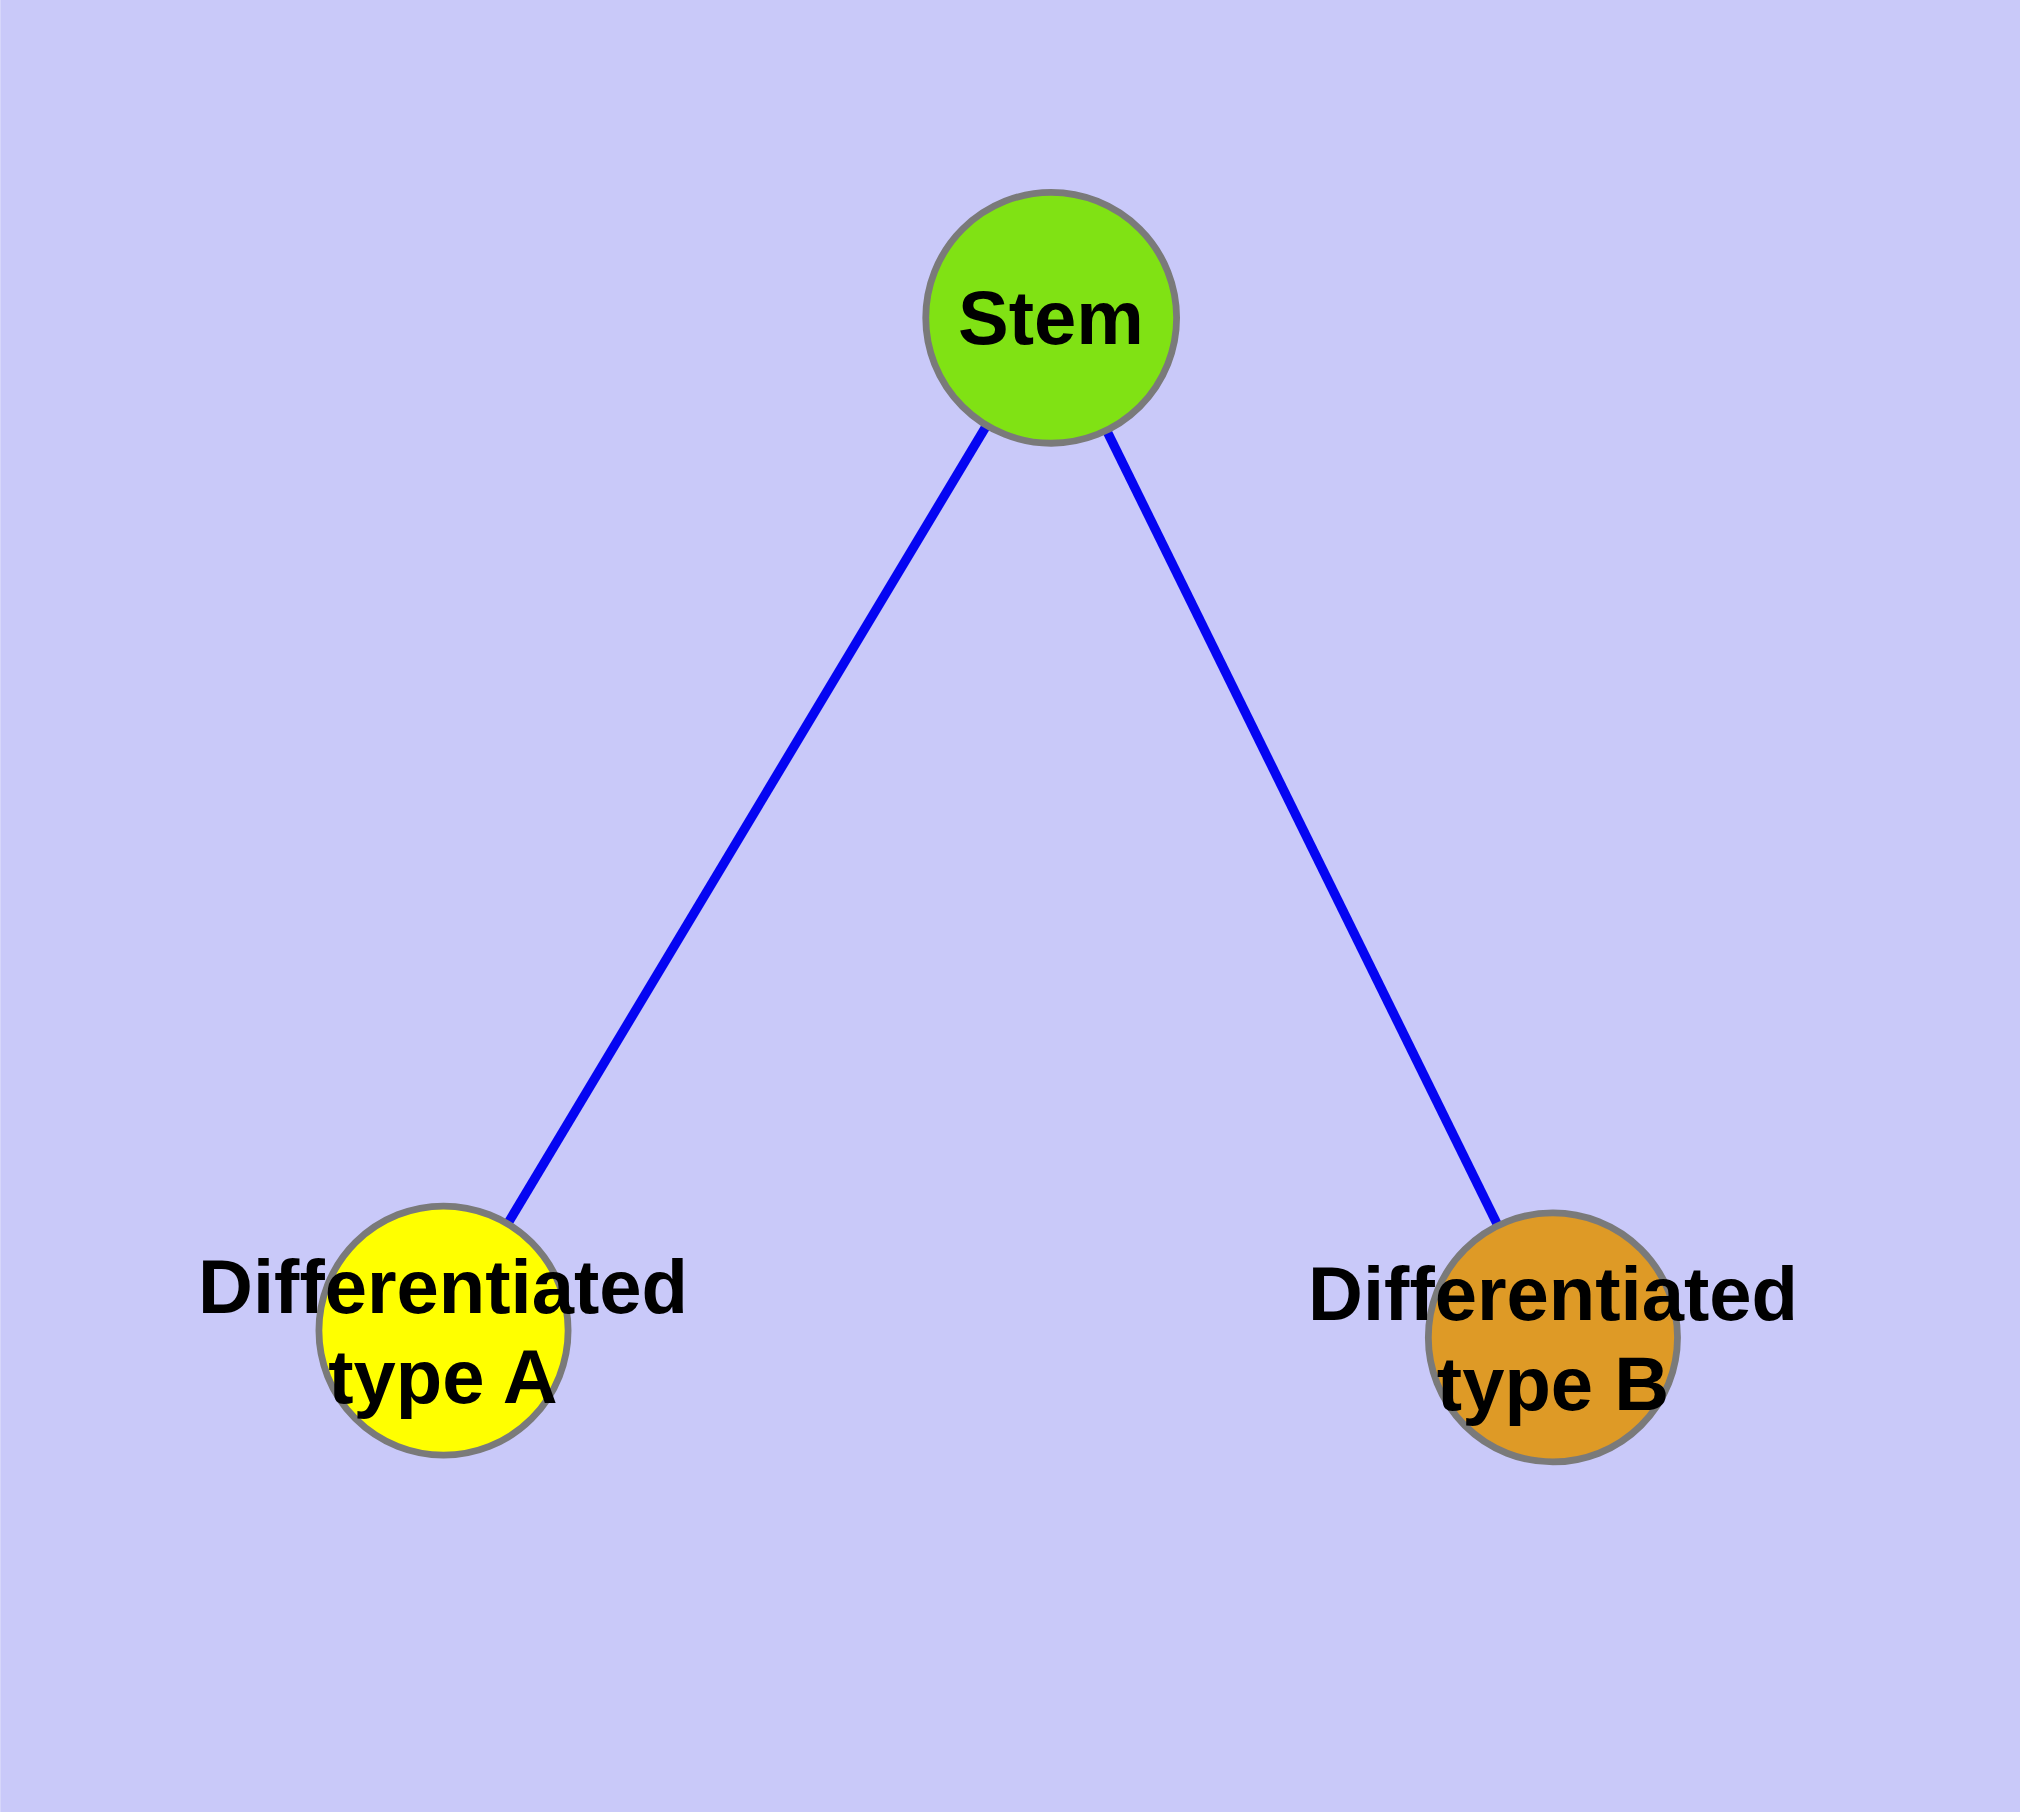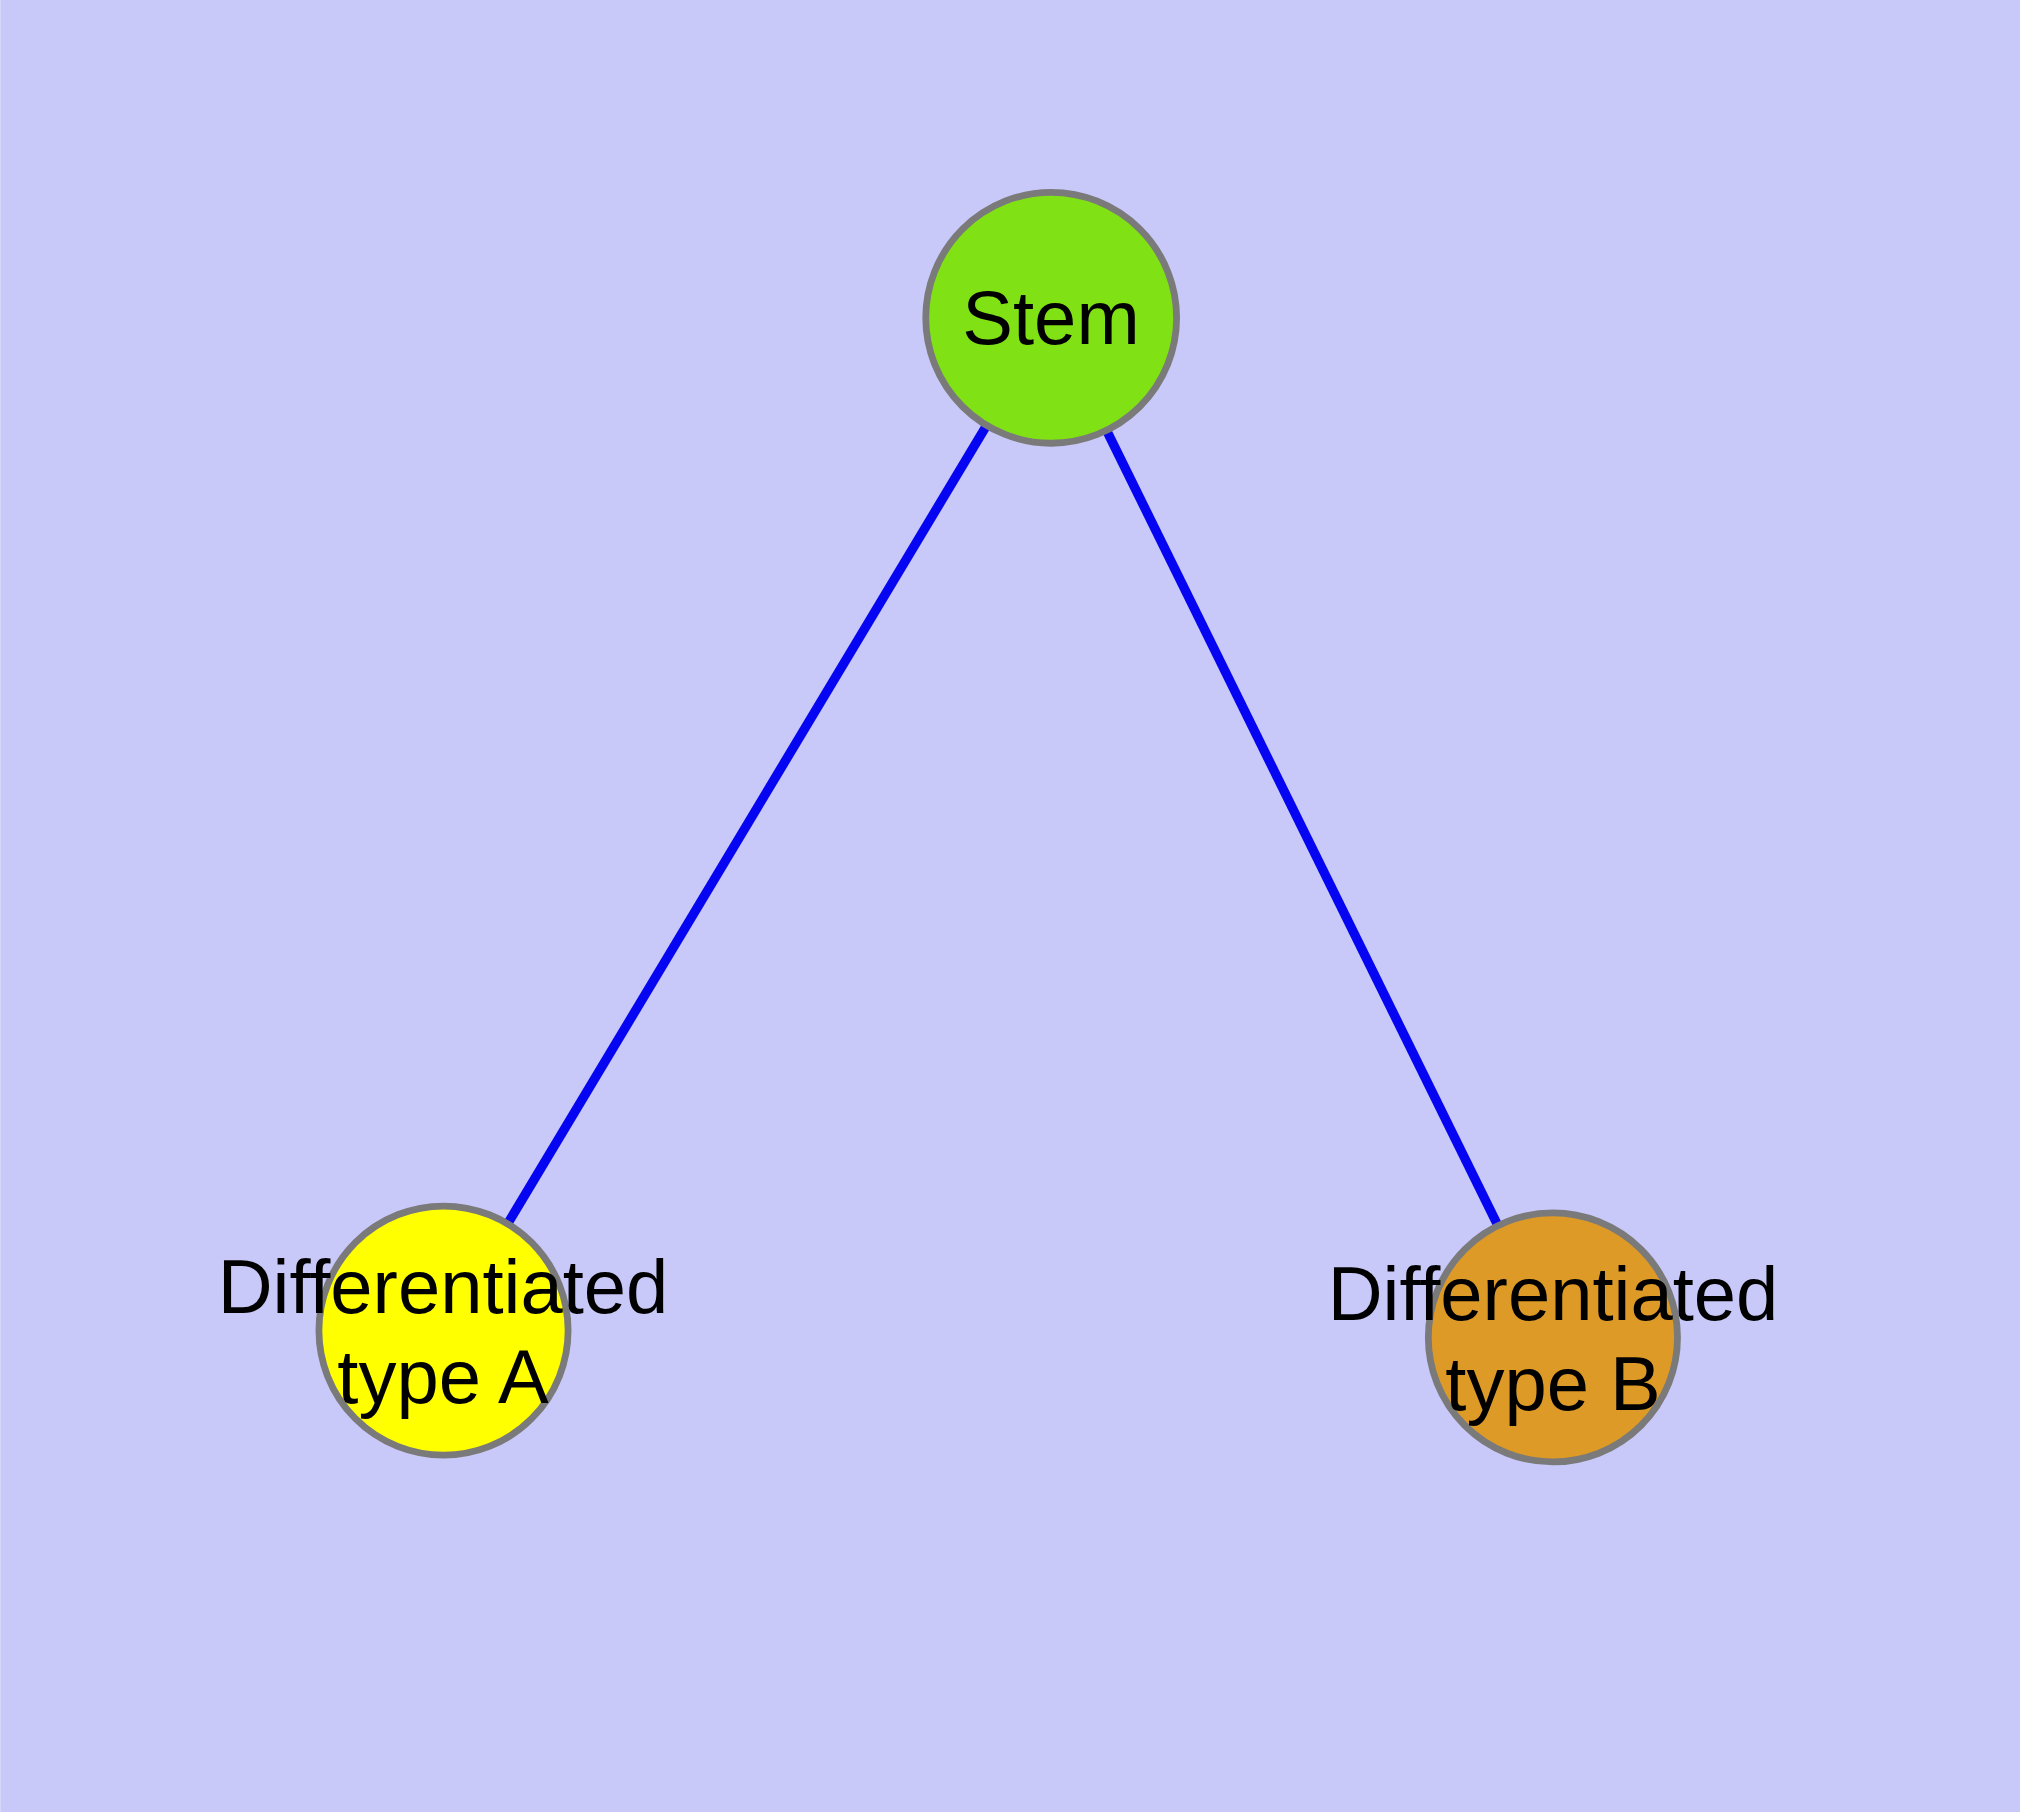--- a/index.html
+++ b/index.html
@@ -20,21 +20,21 @@
   .canvas svg {
     position: absolute;
     left: 0;
     top: 0;
     display: block;
   }
   .node-label {
     position: absolute;
     transform: translate(-50%, -50%);
     font-size: 76px;
-    font-weight: normal;
+    font-weight: bold;
     color: #000000;
     text-align: center;
     white-space: pre-line;
     line-height: 1.18;
     pointer-events: none;
   }
   .label-stem   { left: 1051px; top: 318px;  }
   .label-type-a { left: 443px;  top: 1332px; }
   .label-type-b { left: 1553px; top: 1339px; }
 </style>

